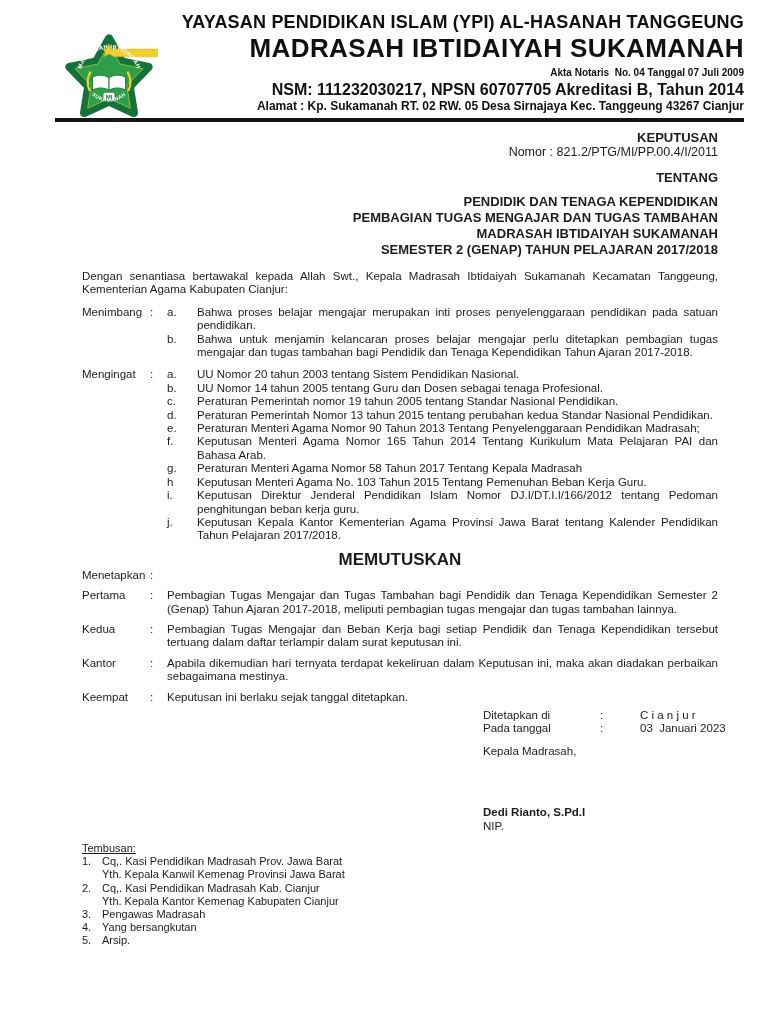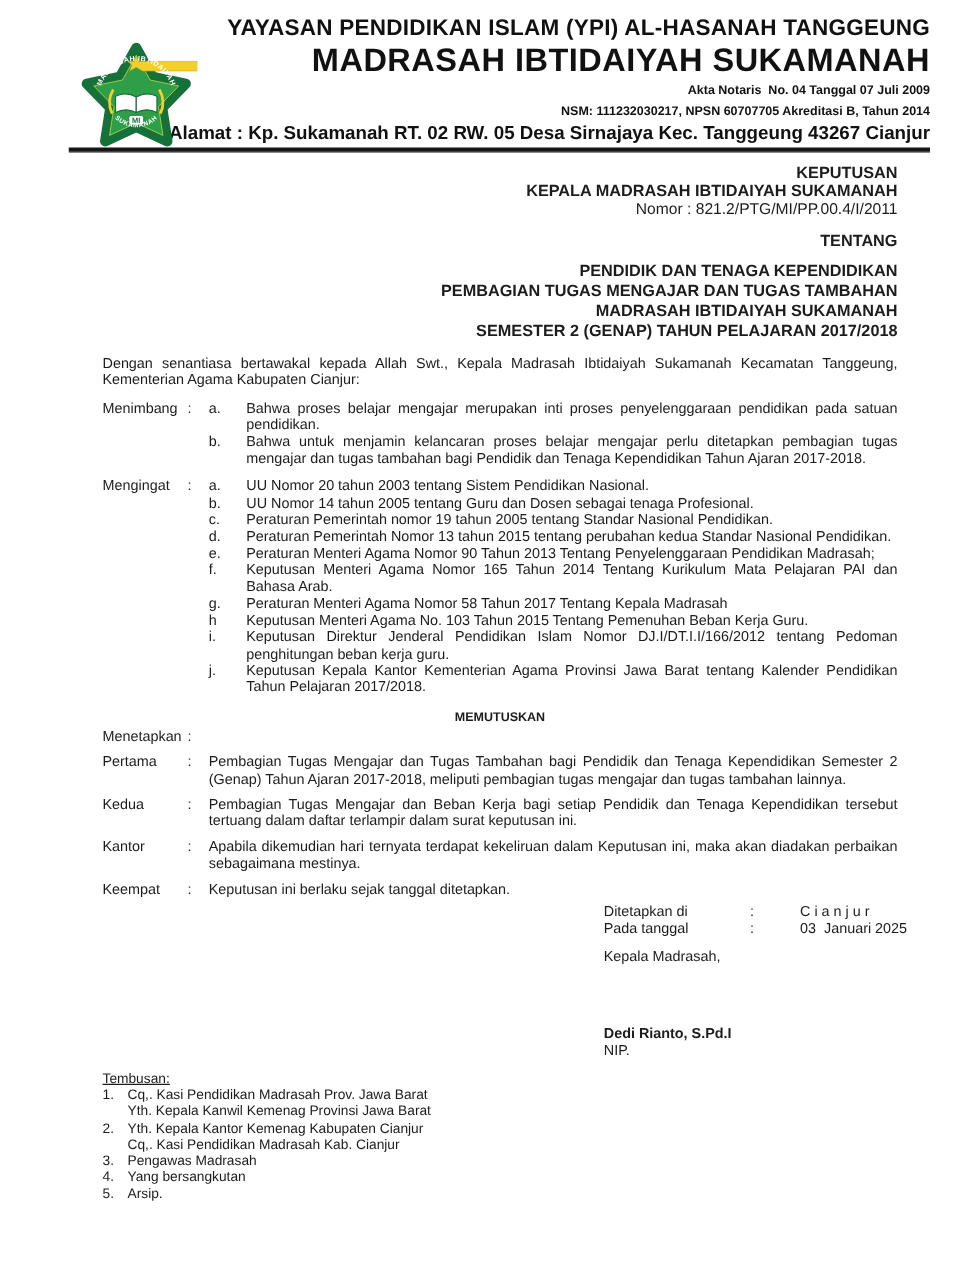--- a/index.html
+++ b/index.html
@@ -9,22 +9,22 @@
     background:#ffffff; color:#1c1c1c; overflow:hidden;
     font-family:"Liberation Sans","DejaVu Sans",sans-serif;
     padding-top:12px;
   }
   
   .letterhead { margin:0 24px 0 55px; position:relative; }
   .lh-text { text-align:right; padding-left:60px; }
   .lh1 { font-size:18px; font-weight:bold; line-height:21px; letter-spacing:.2px; color:#111; }
   .lh2 { font-size:26px; font-weight:bold; line-height:30px; letter-spacing:.4px; color:#111; }
   .lh3 { font-size:10px; font-weight:bold; line-height:16px; white-space:pre-wrap; color:#111; margin-top:2px;}
-  .lh4 { font-size:10px; font-weight:bold; line-height:17px; color:#111; }
-  .lh5 { font-size:15px; font-weight:bold; line-height:17px; color:#111; }
+  .lh4 { font-size:16px; font-weight:bold; line-height:17px; color:#111; }
+  .lh5 { font-size:12px; font-weight:bold; line-height:17px; color:#111; }
   .logo { position:absolute; left:5px; top:20px; width:98px; height:92px; }
   .rule { margin:3px 24px 0 55px; height:3px; border-top:3.5px solid #161616; border-bottom:1.8px solid #161616; }
   
   .content { margin:0 50px 0 82px; font-size:11.5px; line-height:13.4px; }
   .c-center { text-align:right; }
   .dt1 { font-size:13px; font-weight:bold; line-height:15px; margin-top:8px; }
   .dt2 { font-size:13px; font-weight:bold; line-height:15px; }
   .dt3 { font-size:12.5px; line-height:15px; }
   .tentang { font-size:13px; font-weight:bold; line-height:15px; margin-top:10px; }
   .subject { margin-top:9px; }
@@ -33,21 +33,21 @@
   
   .sec { display:flex; align-items:flex-start; }
   .sec-label { width:68px; flex:0 0 68px; }
   .sec-colon { width:17px; flex:0 0 17px; }
   .sec-body { flex:1; }
   .li { display:flex; align-items:flex-start; }
   .li-letter { width:30px; flex:0 0 30px; }
   .li-text { flex:1; text-align:justify; }
   .mt-menimbang { margin-top:9px; }
   .mt-mengingat { margin-top:9px; }
-  .memutuskan { font-size:10px; font-weight:bold; line-height:15px; margin-top:9px; text-align:center; }
+  .memutuskan { font-size:17px; font-weight:bold; line-height:15px; margin-top:9px; text-align:center; }
   .dec-menetapkan { margin-top:2px;align-items:center; }
   .dec { margin-top:7px; }
   .dec .sec-body { text-align:justify; }
   
   .sig-block { margin-left:401px; margin-top:5px; }
   .sig-row { display:flex;gap:24px; }
   .sig-label { width:93px; flex:0 0 93px; }
   .sig-colon { width:16px; flex:0 0 16px; }
   .sig-value { white-space:pre; }
   .sig-title { margin-top:9px; }
@@ -94,21 +94,20 @@
       <div class="lh3">Akta Notaris  No. 04 Tanggal 07 Juli 2009</div>
       <div class="lh4">NSM: 111232030217, NPSN 60707705 Akreditasi B, Tahun 2014</div>
       <div class="lh5">Alamat : Kp. Sukamanah RT. 02 RW. 05 Desa Sirnajaya Kec. Tanggeung 43267 Cianjur</div>
     </div>
   </div>
   <div class="rule"></div>
 
   <div class="content">
 
     <div class="c-center dt1">KEPUTUSAN</div>
-    <div class="c-center dt2">KEPALA MADRASAH IBTIDAIYAH SUKAMANAH</div>
     <div class="c-center dt3">Nomor : 821.2/PTG/MI/PP.00.4/I/2011</div>
     <div class="c-center tentang">TENTANG</div>
     <div class="c-center subject">
       <div>PENDIDIK DAN TENAGA KEPENDIDIKAN</div>
       <div>PEMBAGIAN TUGAS MENGAJAR DAN TUGAS TAMBAHAN</div>
       <div>MADRASAH IBTIDAIYAH SUKAMANAH</div>
       <div>SEMESTER 2 (GENAP) TAHUN PELAJARAN 2017/2018</div>
     </div>
 
     <div class="opening">Dengan senantiasa bertawakal kepada Allah Swt., Kepala Madrasah Ibtidaiyah Sukamanah Kecamatan Tanggeung, Kementerian Agama Kabupaten Cianjur:</div>
@@ -205,41 +204,41 @@
 
     <div class="sig-block">
       <div class="sig-row">
         <div class="sig-label">Ditetapkan di</div>
         <div class="sig-colon">:</div>
         <div class="sig-value">C i a n j u r</div>
       </div>
       <div class="sig-row">
         <div class="sig-label">Pada tanggal</div>
         <div class="sig-colon">:</div>
-        <div class="sig-value">03  Januari 2025</div>
+        <div class="sig-value">03  Januari 2023</div>
       </div>
       <div class="sig-title">Kepala Madrasah,</div>
       <div class="sig-name">Dedi Rianto, S.Pd.I</div>
       <div class="sig-nip">NIP.</div>
     </div>
 
     <div class="tembusan">
       <div class="tb-title">Tembusan:</div>
       <div class="tb-item">
         <div class="tb-num">1.</div>
         <div class="tb-lines">
           <div>Cq,. Kasi Pendidikan Madrasah Prov. Jawa Barat</div>
           <div>Yth. Kepala Kanwil Kemenag Provinsi Jawa Barat</div>
         </div>
       </div>
       <div class="tb-item">
         <div class="tb-num">2.</div>
         <div class="tb-lines">
+          <div>Cq,. Kasi Pendidikan Madrasah Kab. Cianjur</div>
           <div>Yth. Kepala Kantor Kemenag Kabupaten Cianjur</div>
-          <div>Cq,. Kasi Pendidikan Madrasah Kab. Cianjur</div>
         </div>
       </div>
       <div class="tb-item">
         <div class="tb-num">3.</div>
         <div class="tb-lines">
           <div>Pengawas Madrasah</div>
         </div>
       </div>
       <div class="tb-item">
         <div class="tb-num">4.</div>

